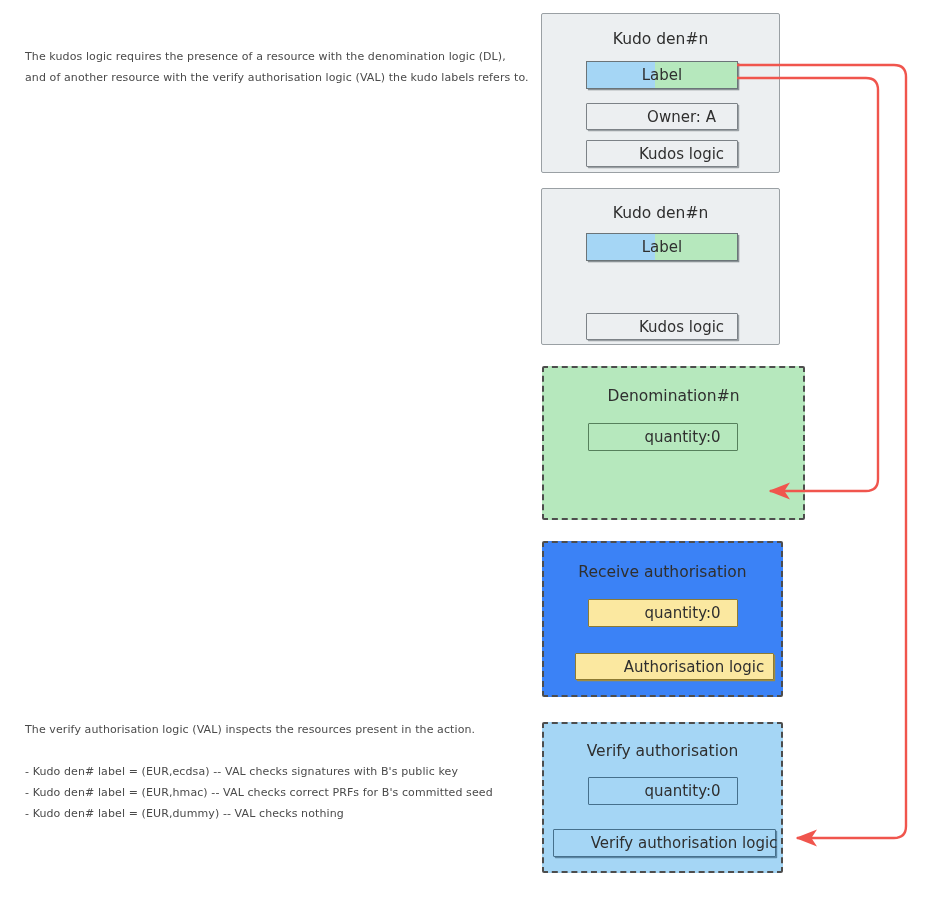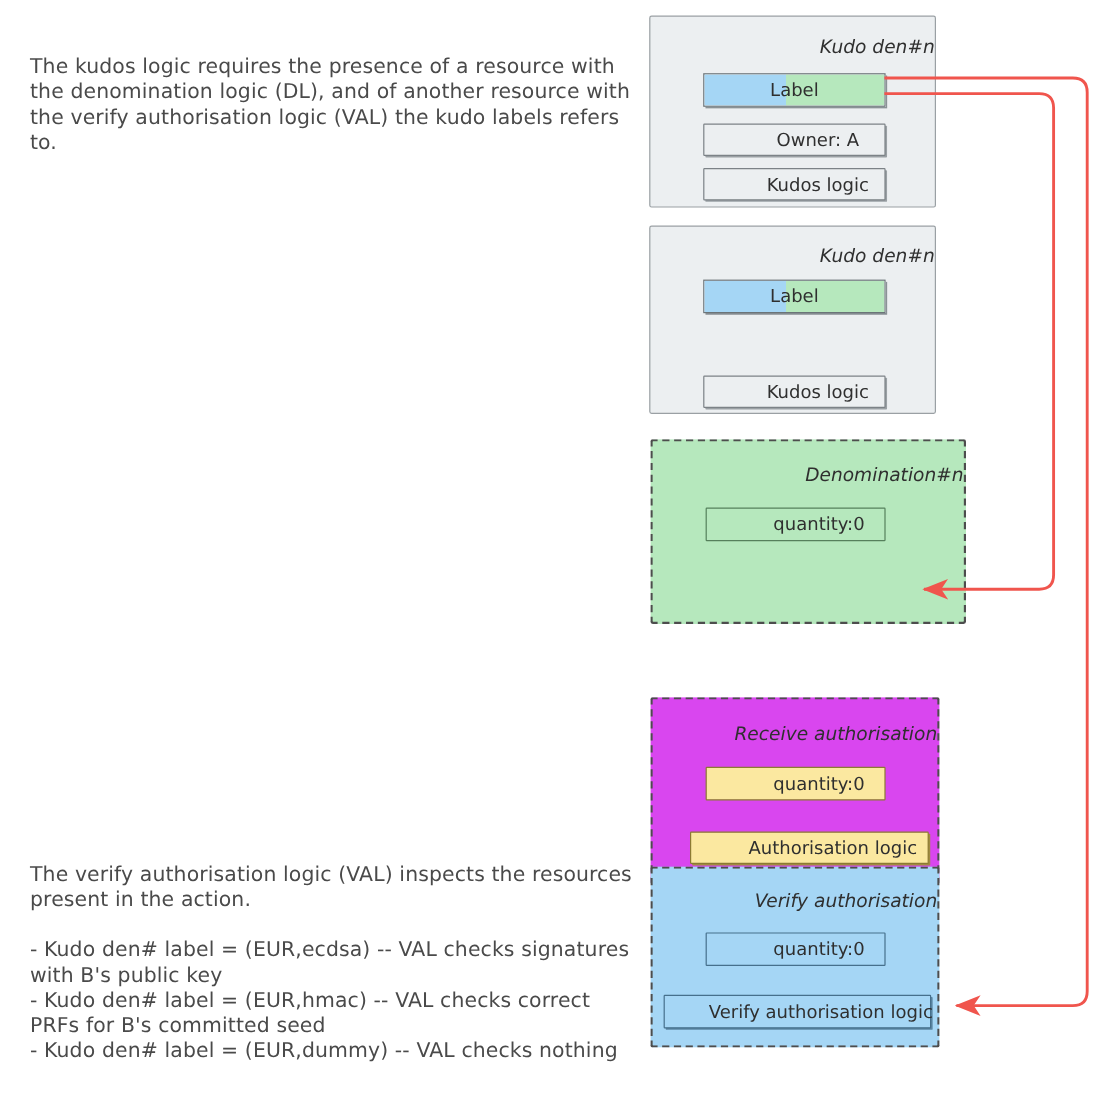--- a/index.html
+++ b/index.html
@@ -13,21 +13,21 @@
     height: 911px;
     position: relative;
     overflow: hidden;
     font-family: "DejaVu Sans", sans-serif;
     color: #3d3d3d;
   }
 
   
   .note {
     position: absolute;
-    font-size: 17px;
+    font-size: 11px;
     line-height: 21px;
     color: #4a4a4a;
     letter-spacing: 0.1px;
     white-space: pre-wrap;
   }
   #note-top   { left: 25px; top: 46px;  width: 505px; }
   #note-bottom{ left: 25px; top: 719px; width: 505px; }
 
   
   .card {
@@ -37,32 +37,31 @@
   .card-solid {
     background: #eceff1;
     border: 1.6px solid #9aa0a4;
     border-radius: 2px;
   }
   .card-dashed {
     border: 2px dashed #4d4d4d;
     border-radius: 2px;
   }
   .card-green  { background: #b6e8bd; }
-  .card-yellow { background: #d946ef; margin-top: 40px; }
+  .card-yellow { background: #3b82f6; }
   .card-blue   { background: #a5d6f5; }
 
   .card-title {
     position: absolute;
     left: 0;
     right: 0;
-    text-align: right;
+    text-align: center;
     font-size: 15.5px;
     color: #2f2f2f;
     white-space: nowrap;
-    font-style: italic;
   }
 
   
   .slot {
     position: absolute;
     box-sizing: border-box;
     display: flex;
     align-items: center;
     justify-content: center;
     font-size: 15px;

